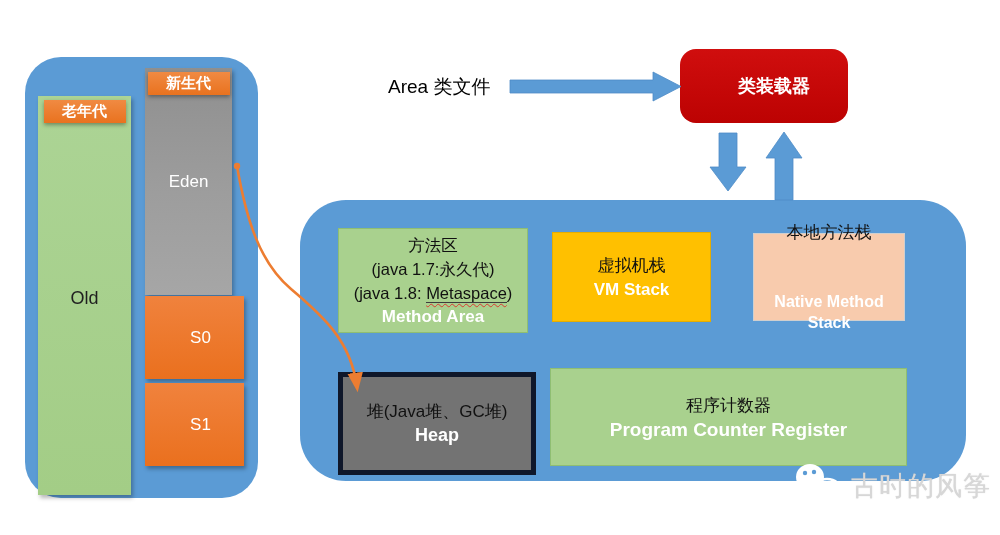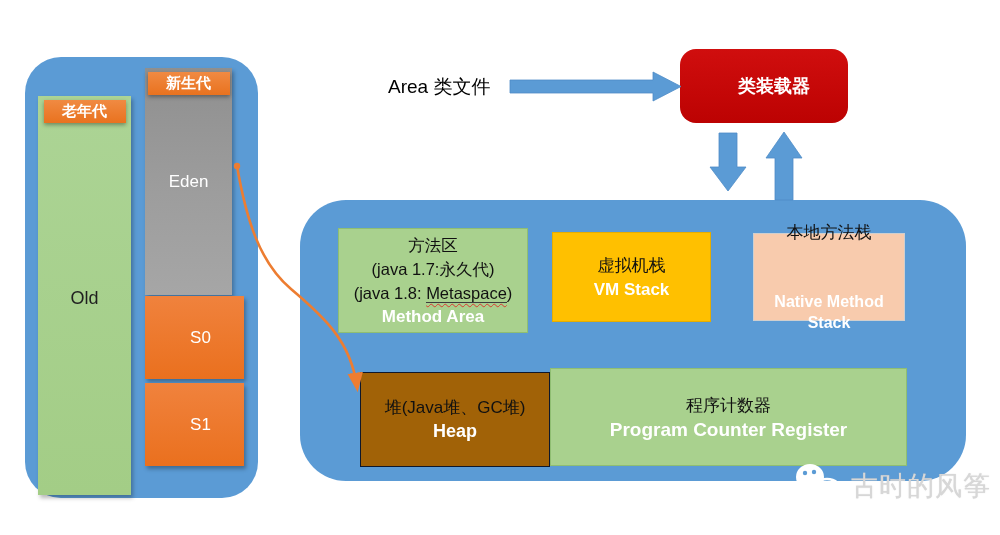--- a/index.html
+++ b/index.html
@@ -44,21 +44,21 @@
   .rbox .en{color:#fff;font-size:17px;font-weight:bold;line-height:23px;}
   .method-area{left:38px;top:28px;width:188px;height:103px;
                background:#A9D18E;border:1px solid #8FBE72;}
   .method-area .zh{line-height:24px;font-size:16.5px;}
   .vm-stack{left:252px;top:32px;width:157px;height:88px;
             background:#FFC000;border:1px solid #E6AD00;}
   .native-stack{left:453px;top:33px;width:150px;height:86px;
                 background:#F8CBAD;border:1px solid #CFCFCF;}
   .native-stack .en{line-height:21px;font-size:16px;margin-top:46px;}
   .heap{left:38px;top:172px;width:188px;height:93px;
-        background:#a16207;border:1px solid #0f172a;margin-left:22px;}
+        background:#737373;border:5px solid #0f172a;}
   .heap .en{font-size:18px;}
   .pc{left:250px;top:168px;width:355px;height:96px;
       background:#A9D18E;border:1px solid #8FBE72;}
   .pc .en{font-size:19px;}
   .metaspace{text-decoration:underline wavy #DA3B30 1px;text-underline-offset:4px;
              border-bottom:1.5px solid #3d3d3d;}
 
   
   .overlay{position:absolute;left:0;top:0;width:1000px;height:535px;
            pointer-events:none;z-index:10;}

